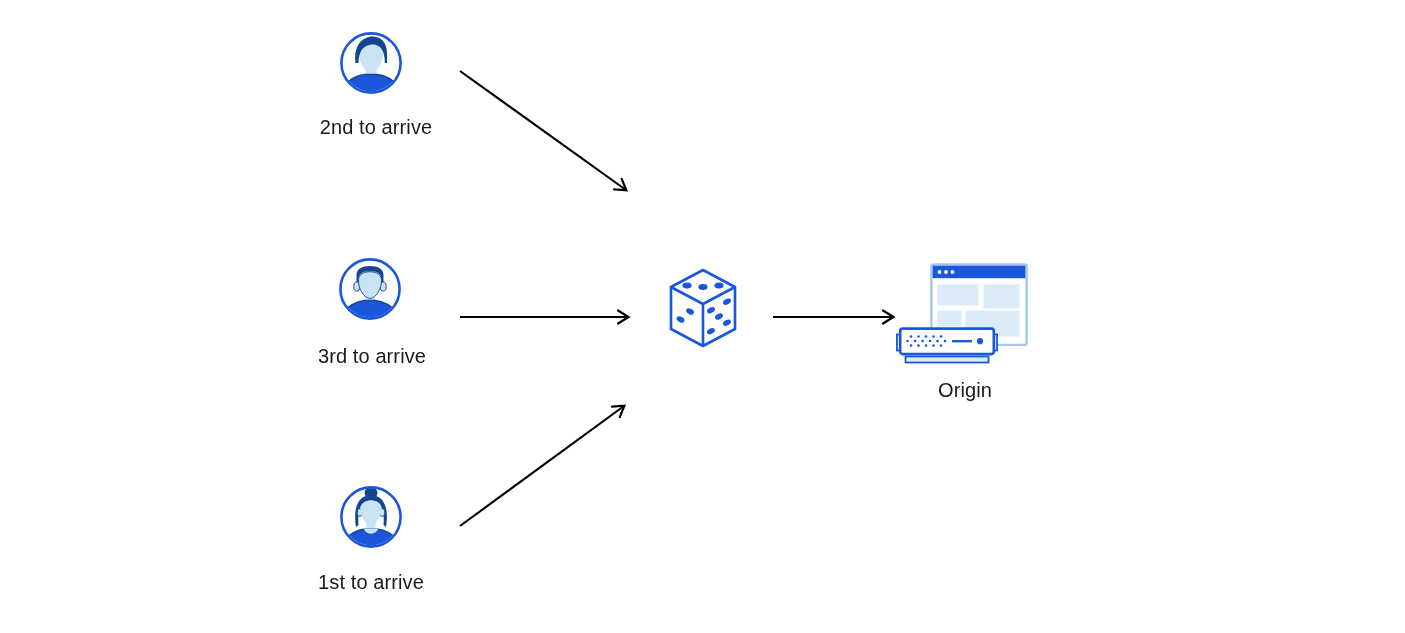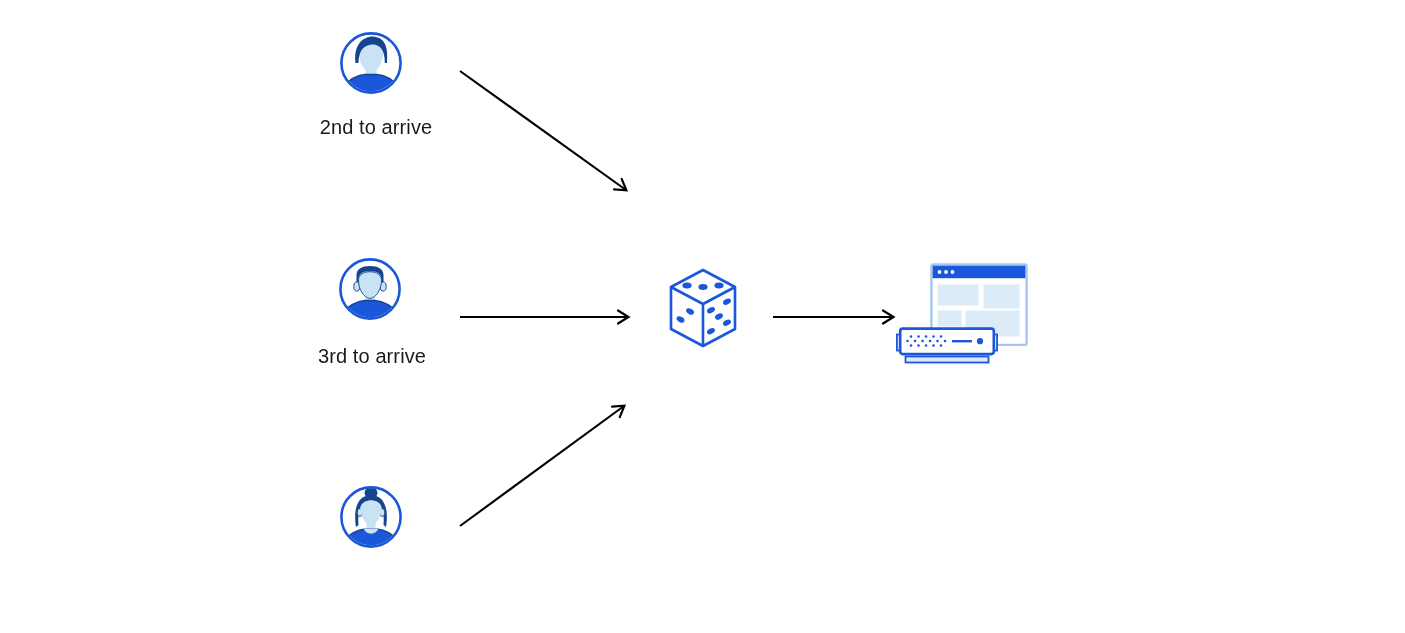--- a/index.html
+++ b/index.html
@@ -112,20 +112,21 @@
         <ellipse cx="20.8" cy="27.5" rx="2.6" ry="4" class="f-face s-navy" stroke-width="0.9"></ellipse>
         <ellipse cx="43.2" cy="27.5" rx="2.6" ry="4" class="f-face s-navy" stroke-width="0.9"></ellipse>
         <rect x="27.5" y="32.5" width="9" height="12" class="f-face"></rect>
         <path d="M21.5,23 C21.5,13 42.5,13 42.5,23 C42.5,31.5 38,39.5 32,40.5
                  C26,39.5 21.5,31.5 21.5,23 Z" class="f-face"></path>
         <path d="M2,64 L2,58.5 C11,47.5 20,44.5 26,44 L38,44 C44,44.5 53,47.5 62,58.5 L62,64 Z" class="f-accent s-navy" stroke-width="1.3"></path>
         <path d="M24.5,43.6 C27.5,50.5 36.5,50.5 39.5,43.6 Z" class="f-face"></path>
       </g>
     </svg>
   </div>
+  <div class="node-label" style="left:286px;top:570px;">1st to arrive</div>
 
   <div class="node" style="left:666px;top:266px;width:74px;height:84px;">
     <svg width="74" height="84" viewBox="0 0 74 84">
       <polygon points="37,4 69,21 69,63 37,80 5,63 5,21" class="f-white s-accent" stroke-width="2.6" stroke-linejoin="round"></polygon>
       <path d="M5,21 L37,38 L69,21 M37,38 L37,80" class="f-none s-accent" stroke-width="2.6" stroke-linejoin="round"></path>
 
       <ellipse cx="21" cy="19.5" rx="4.6" ry="2.9" class="f-accent"></ellipse>
       <ellipse cx="37" cy="21" rx="4.6" ry="2.9" class="f-accent"></ellipse>
       <ellipse cx="53" cy="19.5" rx="4.6" ry="2.9" class="f-accent"></ellipse>
 
@@ -175,14 +176,15 @@
         <circle cx="15" cy="18.5" r="1.3"></circle>
           <circle cx="22.5" cy="18.5" r="1.3"></circle>
         <circle cx="30" cy="18.5" r="1.3"></circle>
           <circle cx="37.5" cy="18.5" r="1.3"></circle>
         <circle cx="45" cy="18.5" r="1.3"></circle>
       </g>
       <line x1="56" y1="14.2" x2="76" y2="14.2" class="s-accent" stroke-width="2.4"></line>
       <circle cx="84" cy="14.2" r="3.1" class="f-accent"></circle>
     </svg>
   </div>
+  <div class="node-label" style="left:880px;top:378px;">Origin</div>
 
 </div>
 
 </body></html>

